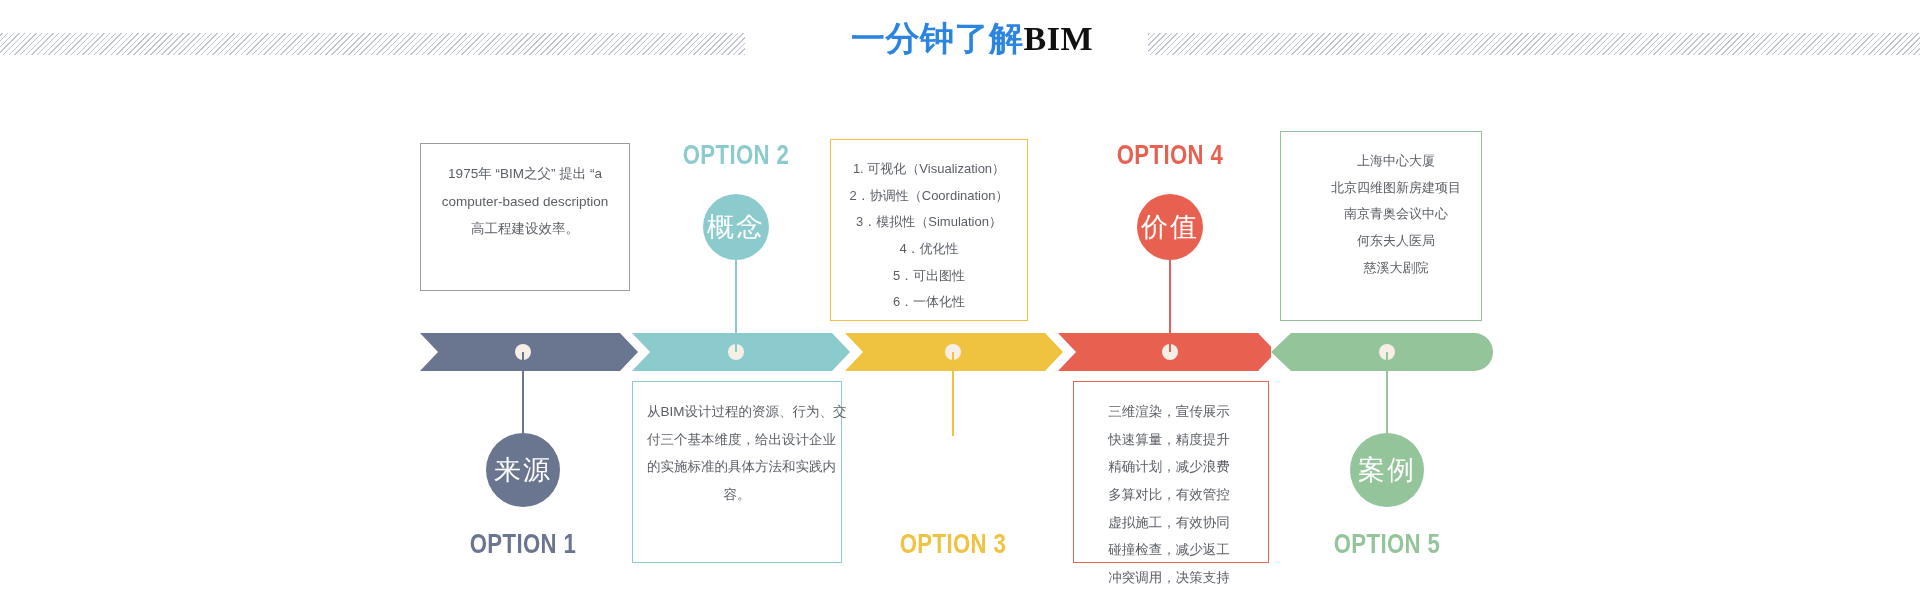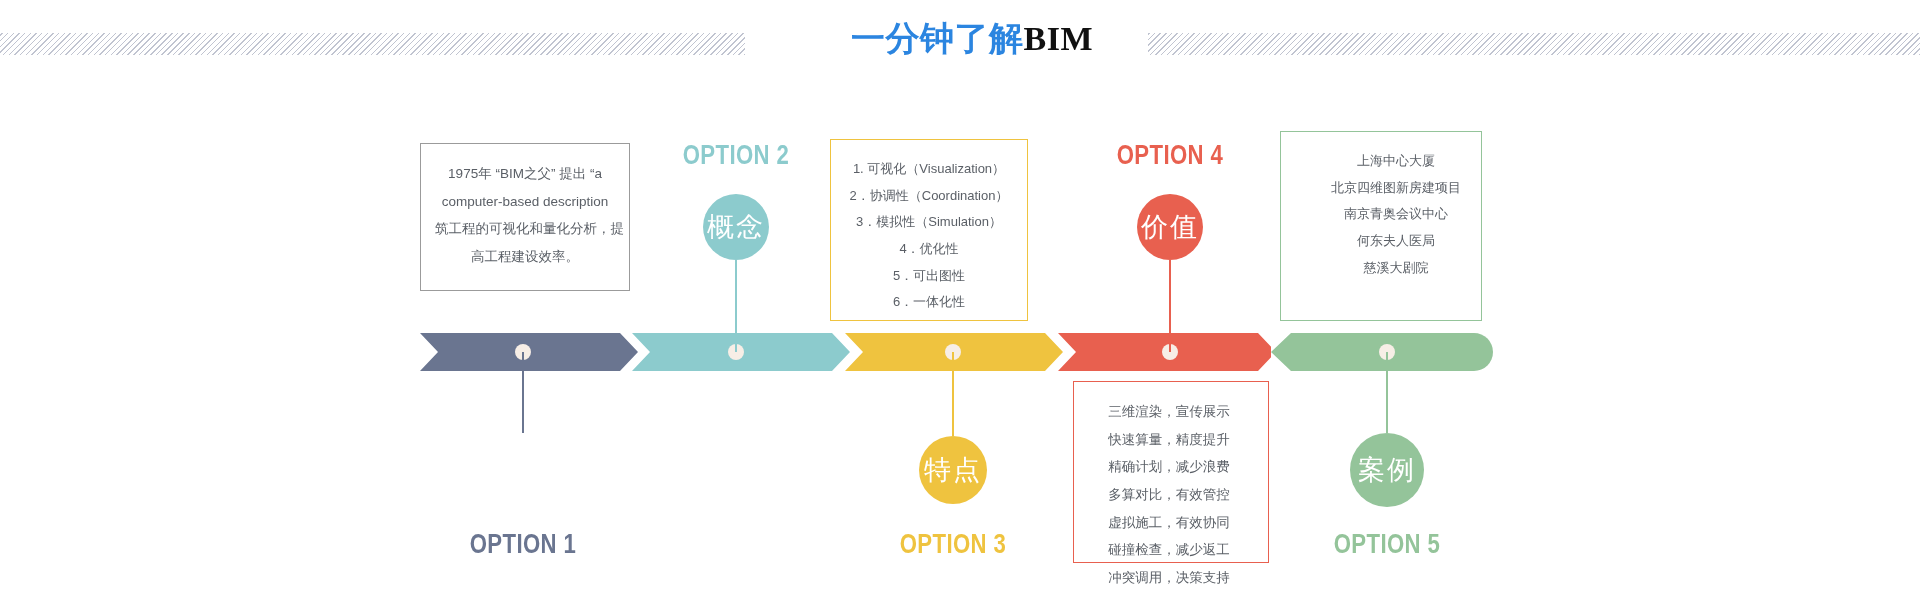--- a/index.html
+++ b/index.html
@@ -111,37 +111,42 @@
 
   <div class="conn" id="conn1" style="left: 522px; background: rgb(106, 117, 144); top: 352px; height: 81px;"></div>
   <div class="conn" id="conn2" style="left: 735px; background: rgb(140, 203, 205); top: 260px; height: 92px;"></div>
   <div class="conn" id="conn3" style="left: 952px; background: rgb(239, 195, 63); top: 352px; height: 84px;"></div>
   <div class="conn" id="conn4" style="left: 1169px; background: rgb(232, 96, 79); top: 260px; height: 92px;"></div>
   <div class="conn" id="conn5" style="left: 1386px; background: rgb(148, 196, 154); top: 352px; height: 81px;"></div>
 
   <div class="box" id="box1" style="left: 420px; top: 143px; width: 210px; height: 148px; border-color: rgb(155, 155, 155); font-size: 13.5px;">
       <span class="ln">1975年 “BIM之父” 提出 “a</span>
       <span class="ln">computer-based description</span>
-      <span class="ln">筑工程的可视化和量化分析，提</span>
       <span class="ln">高工程建设效率。</span>
     </div>
+  <div class="node" id="node1" style="width: 74px; height: 74px; left: 486px; top: 433px; background: rgb(106, 117, 144);">来源</div>
   <div class="opt-label" id="opt1" style="left: 413px; width: 220px; top: 529px; color: rgb(106, 117, 144);">OPTION 1</div>
 
+  <div class="box" id="box2" style="left: 632px; top: 381px; width: 210px; height: 182px; border-color: rgb(140, 203, 205); font-size: 13.5px;">
+      <span class="ln">从BIM设计过程的资源、行为、交</span>
+      <span class="ln">付三个基本维度，给出设计企业</span>
+      <span class="ln">的实施标准的具体方法和实践内</span>
+      <span class="ln">容。</span>
+    </div>
   <div class="node" id="node2" style="width: 66px; height: 66px; left: 703px; top: 194px; background: rgb(140, 203, 205);">概念</div>
   <div class="opt-label" id="opt2" style="left: 626px; width: 220px; top: 140px; color: rgb(140, 203, 205);">OPTION 2</div>
 
   <div class="box" id="box3" style="left: 830px; top: 139px; width: 198px; height: 182px; border-color: rgb(239, 195, 63); font-size: 13px;">
       <span class="ln">1. 可视化（Visualization）</span>
       <span class="ln">2．协调性（Coordination）</span>
       <span class="ln">3．模拟性（Simulation）</span>
       <span class="ln">4．优化性</span>
       <span class="ln">5．可出图性</span>
       <span class="ln">6．一体化性</span>
     </div>
-  <div class="node" id="node3" style="width: 68px; height: 68px; left: 919px; top: 436px; background: rgb(239, 195, 63);">特点</div>
   <div class="opt-label" id="opt3" style="left: 843px; width: 220px; top: 529px; color: rgb(239, 195, 63);">OPTION 3</div>
 
   <div class="box" id="box4" style="left: 1073px; top: 381px; width: 196px; height: 182px; border-color: rgb(232, 96, 79); font-size: 13.5px; padding-left: 10px;">
       <span class="ln">三维渲染，宣传展示</span>
       <span class="ln">快速算量，精度提升</span>
       <span class="ln">精确计划，减少浪费</span>
       <span class="ln">多算对比，有效管控</span>
       <span class="ln">虚拟施工，有效协同</span>
       <span class="ln">碰撞检查，减少返工</span>
       <span class="ln">冲突调用，决策支持</span>

